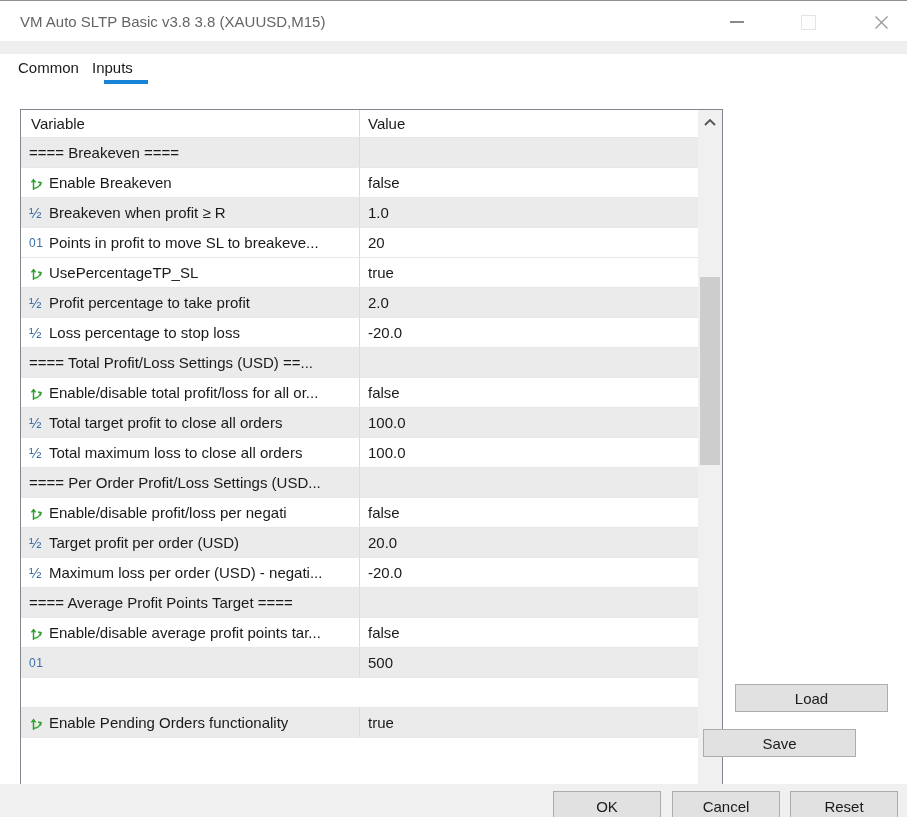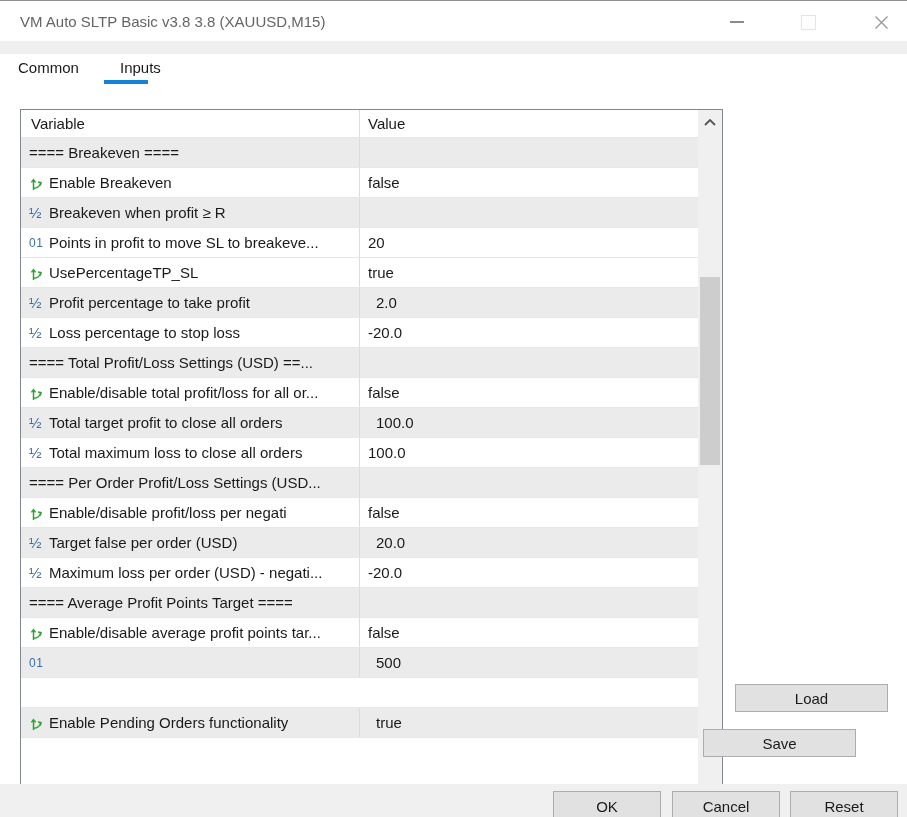--- a/index.html
+++ b/index.html
@@ -12,31 +12,31 @@
   .titlebar{position:absolute;left:0;top:0;right:0;height:40px;background:#fff;}
   .title-text{position:absolute;left:20px;top:0;height:48px;line-height:42px;font-size:15px;color:#656565;white-space:nowrap;}
   .winbtn{position:absolute;top:9px;width:30px;height:24px;display:flex;align-items:center;justify-content:center;cursor:default;}
   .btn-min{left:722px;} .btn-max{left:793px;} .btn-close{left:866px;}
   .min-bar{width:14px;height:2px;background:#8a8a8a;}
   .max-box{width:13px;height:13px;border:1px solid #e4e4e4;background:#fdfdfd;}
   
   .title-band{position:absolute;left:0;top:40px;right:0;height:13px;background:#efefef;}
   
   .tab{position:absolute;top:54px;height:26px;line-height:26px;font-size:15px;color:#1a1a1a;cursor:default;}
-  .tab-common{left:18px;} .tab-inputs{left:120px;}
+  .tab-common{left:18px;} .tab-inputs{left:92px;}
   .tab-underline{position:absolute;left:104px;top:79px;width:44px;height:4px;background:#1583d6;}
   
   .table{position:absolute;left:20px;top:108px;width:703px;height:701px;border:1px solid #82868e;box-sizing:border-box;background:#fff;}
   .thead{position:absolute;left:0;top:0;right:24px;height:28px;display:flex;background:#fff;border-bottom:1px solid #e7e7e7;box-sizing:border-box;}
   .hcell{font-size:15px;color:#1a1a1a;display:flex;align-items:center;box-sizing:border-box;}
   .hcell-var{width:339px;padding-left:10px;border-right:1px solid #dcdcdc;}
   .hcell-val{flex:1;padding-left:8px;}
   .trows{position:absolute;left:0;top:28px;bottom:0;right:24px;overflow:hidden;background:#fff;}
   .trow{height:30px;display:flex;box-sizing:border-box;border-bottom:1px solid #e7e7e7;background:#fff;font-size:15px;}
-  .trow.alt{background:#ebebeb;gap:8px;}
+  .trow.alt{background:#ebebeb;}
   .cell-var{width:339px;box-sizing:border-box;border-right:1px solid #dcdcdc;display:flex;align-items:center;padding-left:8px;overflow:hidden;white-space:nowrap;}
   .cell-val{flex:1;display:flex;align-items:center;padding-left:8px;white-space:nowrap;}
   .ricon{width:20px;flex:0 0 20px;display:flex;align-items:center;justify-content:flex-start;}
   .ricon.double{color:#3a6fa8;font-size:15px;}
   .ricon.int{color:#3a6fa8;font-size:12px;letter-spacing:.5px;}
   .rlabel{overflow:hidden;white-space:nowrap;}
   
   .vscroll{position:absolute;top:0;right:0;bottom:0;width:24px;background:#f0f0f0;}
   .scroll-arrow{position:absolute;left:0;width:24px;height:18px;display:flex;align-items:center;justify-content:center;}
   .scroll-up{top:3px;} .scroll-down{bottom:3px;}
@@ -100,20 +100,21 @@
             </span>
             <span class="rlabel">Enable Breakeven</span>
           </div>
           <div class="cell-val">false</div>
         </div>
         <div class="trow alt">
           <div class="cell-var">
             <span class="ricon double">½</span>
             <span class="rlabel">Breakeven when profit ≥ R</span>
           </div>
+          <div class="cell-val">1.0</div>
         </div>
         <div class="trow">
           <div class="cell-var">
             <span class="ricon int">01</span>
             <span class="rlabel">Points in profit to move SL to breakeve...</span>
           </div>
           <div class="cell-val">20</div>
         </div>
         <div class="trow">
           <div class="cell-var">
@@ -193,21 +194,21 @@
                 <path d="M9.1 7.1 L12 7.7 L11.3 10.6" stroke="#2fa12f" stroke-width="1.5" fill="none"></path>
               </svg>
             </span>
             <span class="rlabel">Enable/disable profit/loss per negati</span>
           </div>
           <div class="cell-val">false</div>
         </div>
         <div class="trow alt">
           <div class="cell-var">
             <span class="ricon double">½</span>
-            <span class="rlabel">Target false per order (USD)</span>
+            <span class="rlabel">Target profit per order (USD)</span>
           </div>
           <div class="cell-val">20.0</div>
         </div>
         <div class="trow">
           <div class="cell-var">
             <span class="ricon double">½</span>
             <span class="rlabel">Maximum loss per order (USD) - negati...</span>
           </div>
           <div class="cell-val">-20.0</div>
         </div>

